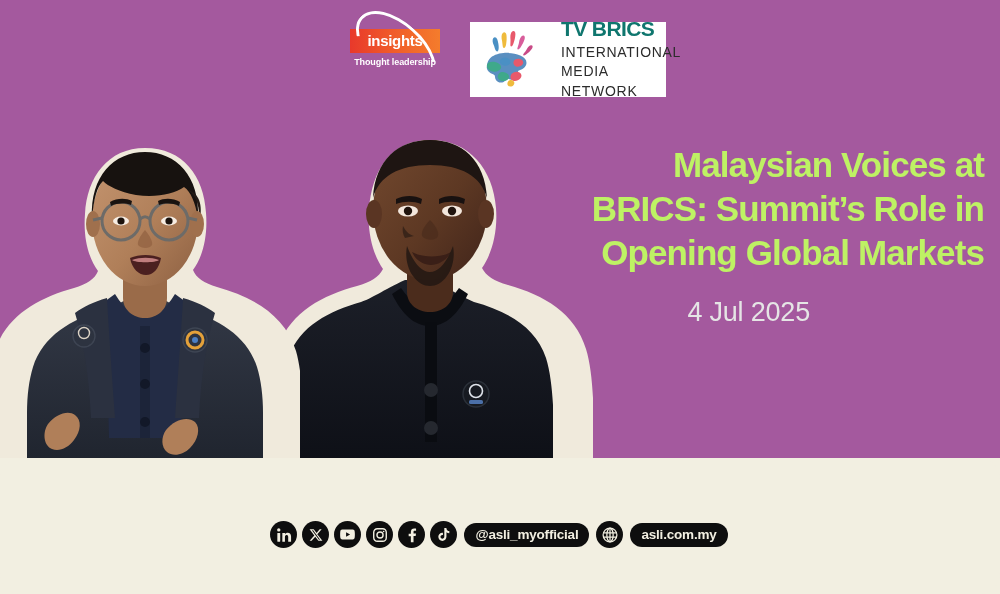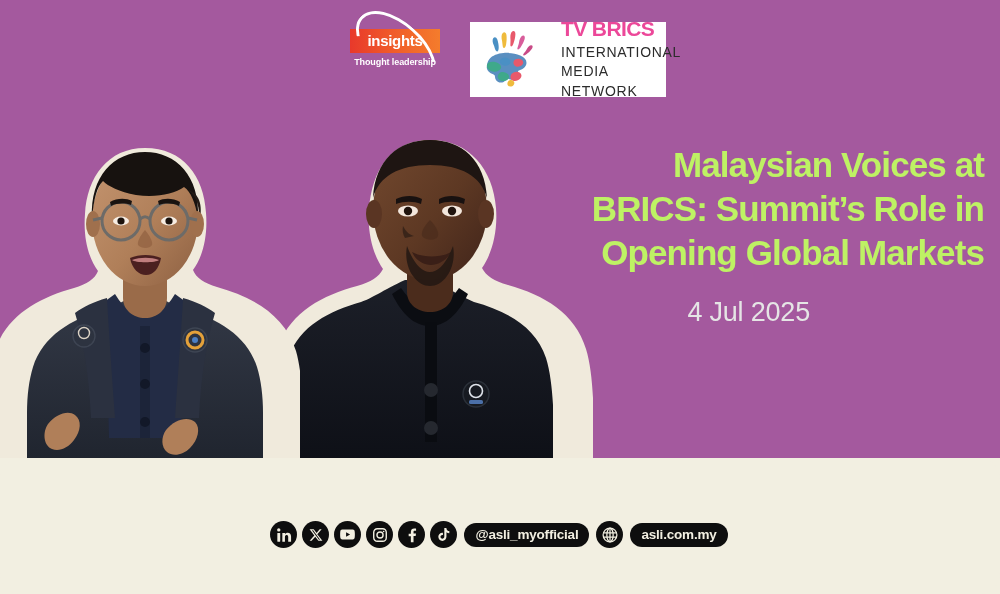--- a/index.html
+++ b/index.html
@@ -45,21 +45,21 @@
 
   
   .brics-card {
     width:196px; height:75px; background:#ffffff;
     display:flex; align-items:center; padding:7px 10px 7px 12px; gap:9px;
   }
   .brics-hand { width:56px; height:58px; flex:0 0 auto; }
   .brics-div { width:1px; align-self:stretch; background:#B9B9B9; margin:2px 0; }
   .brics-text { display:flex; flex-direction:column; justify-content:center; padding-left:5px; }
   .brics-title {
-    font-size:21px; font-weight:bold; color:#ec4899; letter-spacing:-0.6px; line-height:1;
+    font-size:21px; font-weight:bold; color:#0f766e; letter-spacing:-0.6px; line-height:1;
   }
   .brics-sub {
     font-size:14px; color:#2c2c2c; letter-spacing:0.7px; line-height:1.38; margin-top:4px;
   }
 
   
   .headline {
     position:absolute; right:16px; top:143px; width:482px;
     text-align:right; color:#bef264;
     font-size:35px; font-weight:bold; line-height:44px; letter-spacing:-0.9px;

